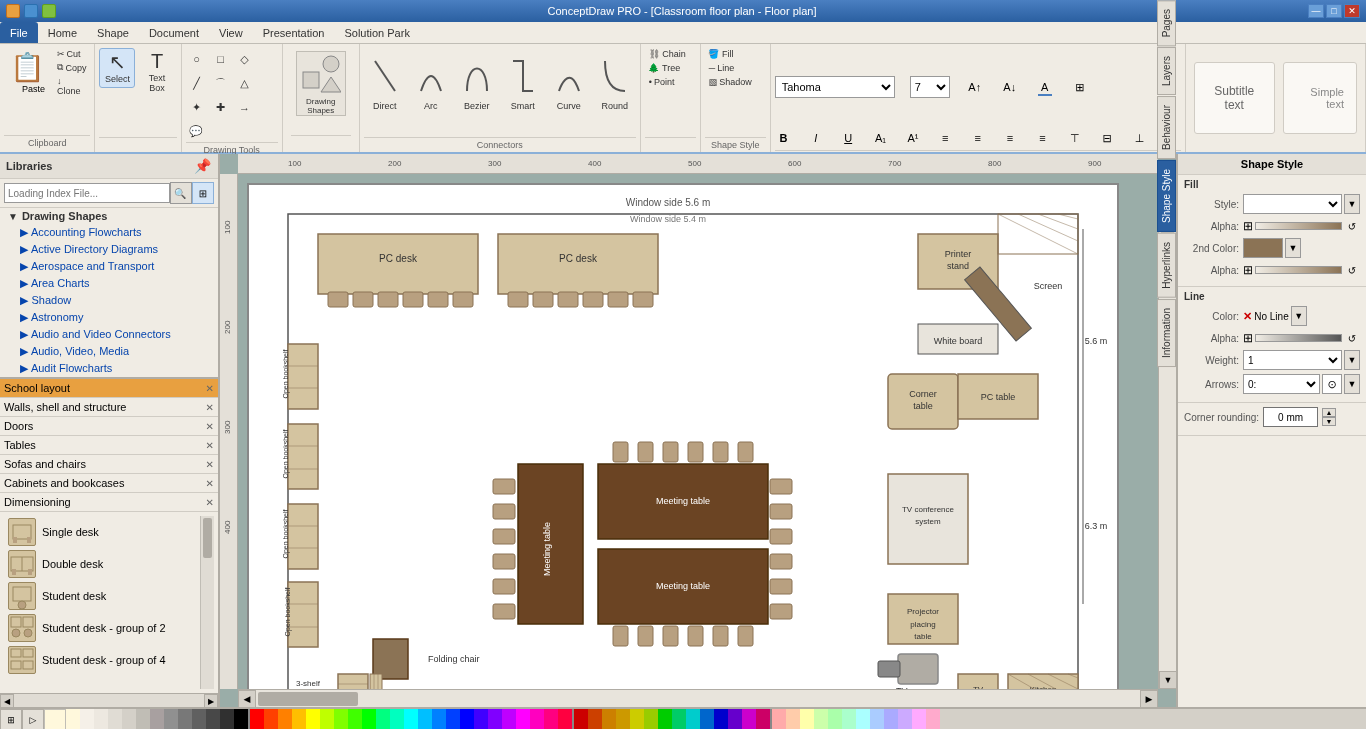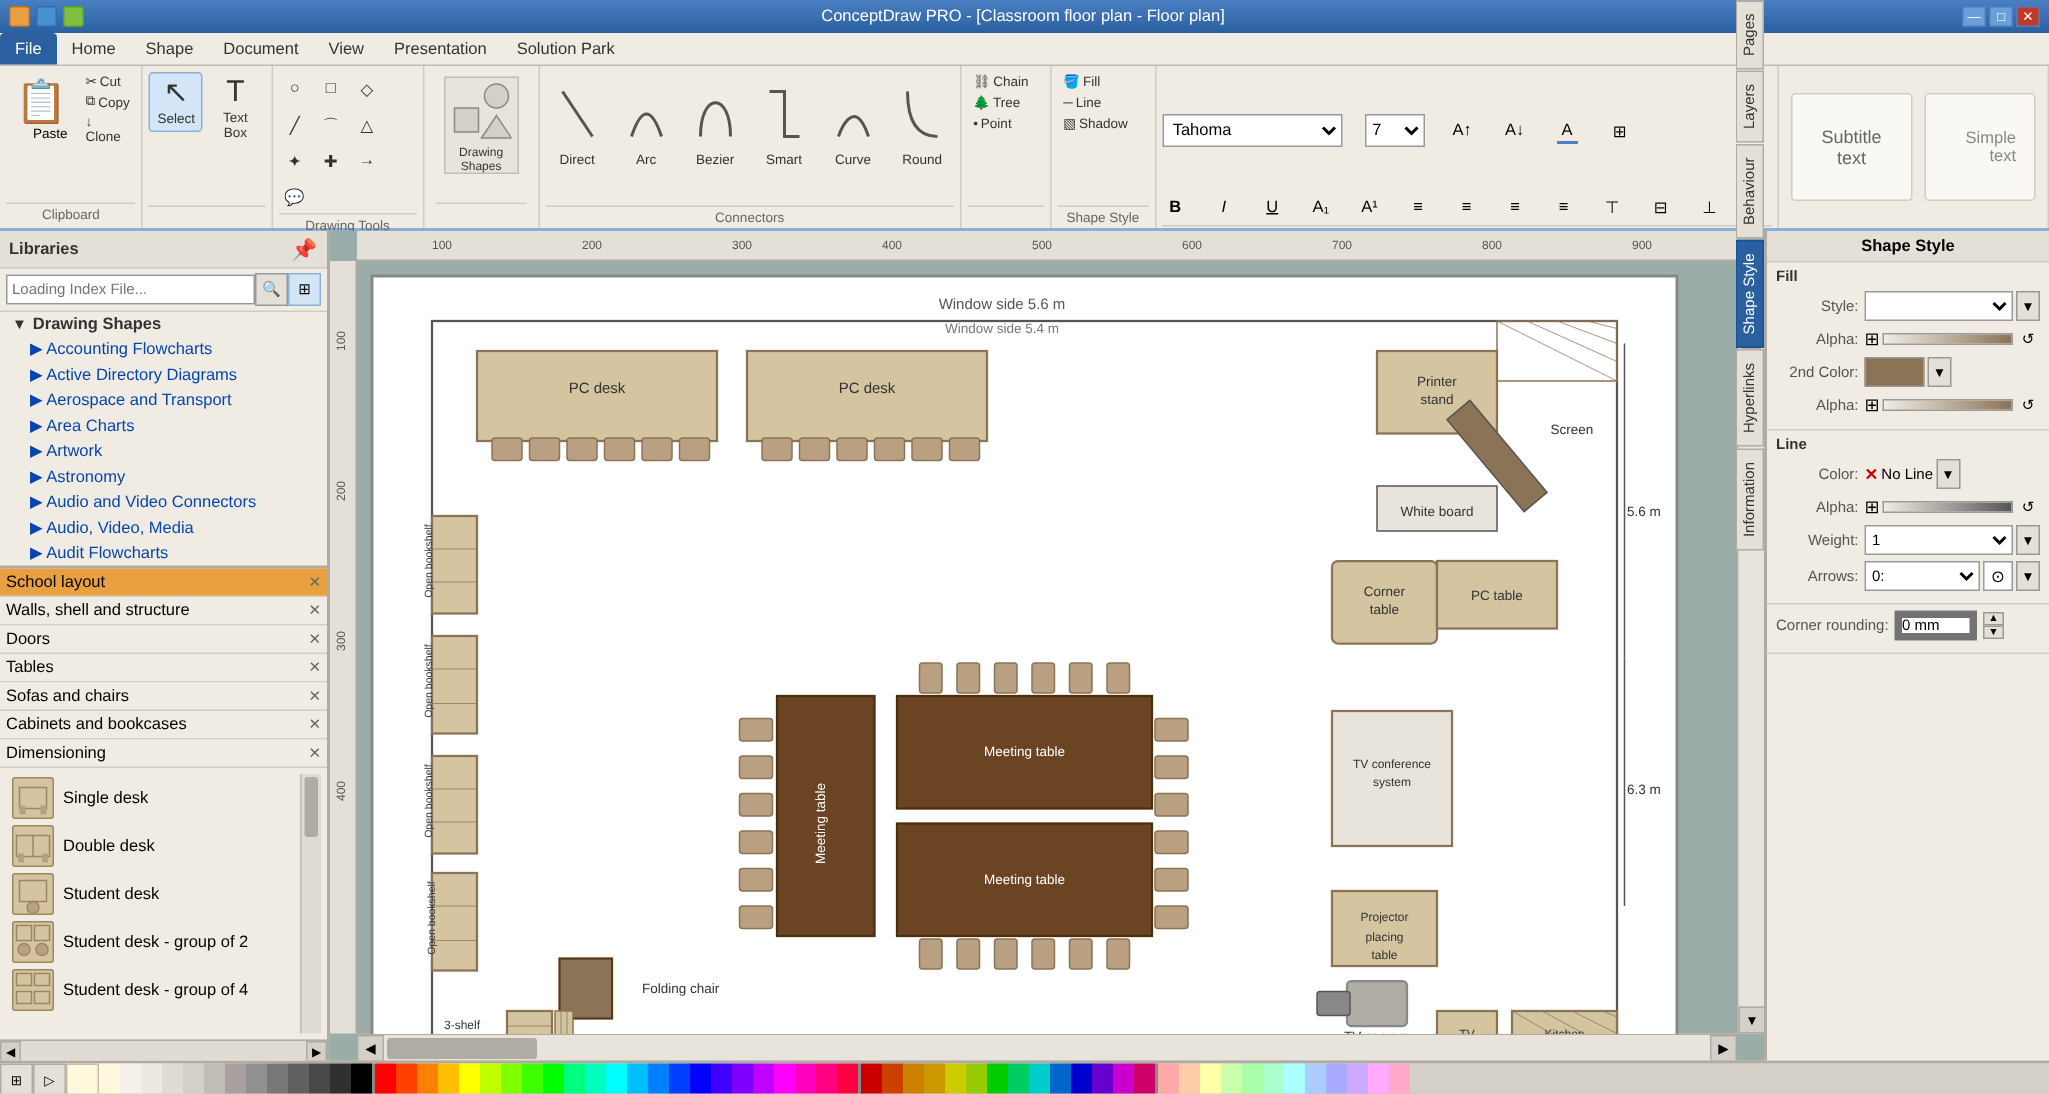--- a/index.html
+++ b/index.html
@@ -327,24 +327,24 @@
       border: 1px solid #999;
     }
     .refresh-btn {
       width: 16px; height: 16px;
       cursor: pointer;
       display: flex; align-items: center; justify-content: center;
       font-size: 10px;
     }
     .number-input {
       width: 50px; height: 20px;
-      border: 5px solid #737373;
+      border: 1px solid #737373;
       background: white;
       font-size: 10px;
-      text-align: left;
+      text-align: center;
     }
     .spinner-btn {
       display: flex; flex-direction: column;
     }
     .spin-up, .spin-down {
       width: 14px; height: 9px;
       background: #e4e0d8;
       border: 1px solid #999;
       cursor: pointer;
       display: flex; align-items: center; justify-content: center;
@@ -604,21 +604,21 @@
     </div>
     <div id="library-tree">
       <div class="tree-item bold">
         <span class="expand">▼</span>
         <span>Drawing Shapes</span>
       </div>
       <div class="tree-item" style="padding-left:20px;">▶ Accounting Flowcharts</div>
       <div class="tree-item" style="padding-left:20px;">▶ Active Directory Diagrams</div>
       <div class="tree-item" style="padding-left:20px;">▶ Aerospace and Transport</div>
       <div class="tree-item" style="padding-left:20px;">▶ Area Charts</div>
-      <div class="tree-item" style="padding-left:20px;">▶ Artwork</div>
+      <div class="tree-item" style="padding-left:20px;">▶ Shadow</div>
       <div class="tree-item" style="padding-left:20px;">▶ Astronomy</div>
       <div class="tree-item" style="padding-left:20px;">▶ Audio and Video Connectors</div>
       <div class="tree-item" style="padding-left:20px;">▶ Audio, Video, Media</div>
       <div class="tree-item" style="padding-left:20px;">▶ Audit Flowcharts</div>
     </div>
 
     <div id="library-categories">
       <div class="category-item">
         <span>School layout</span>
         <span class="close-x">✕</span>

